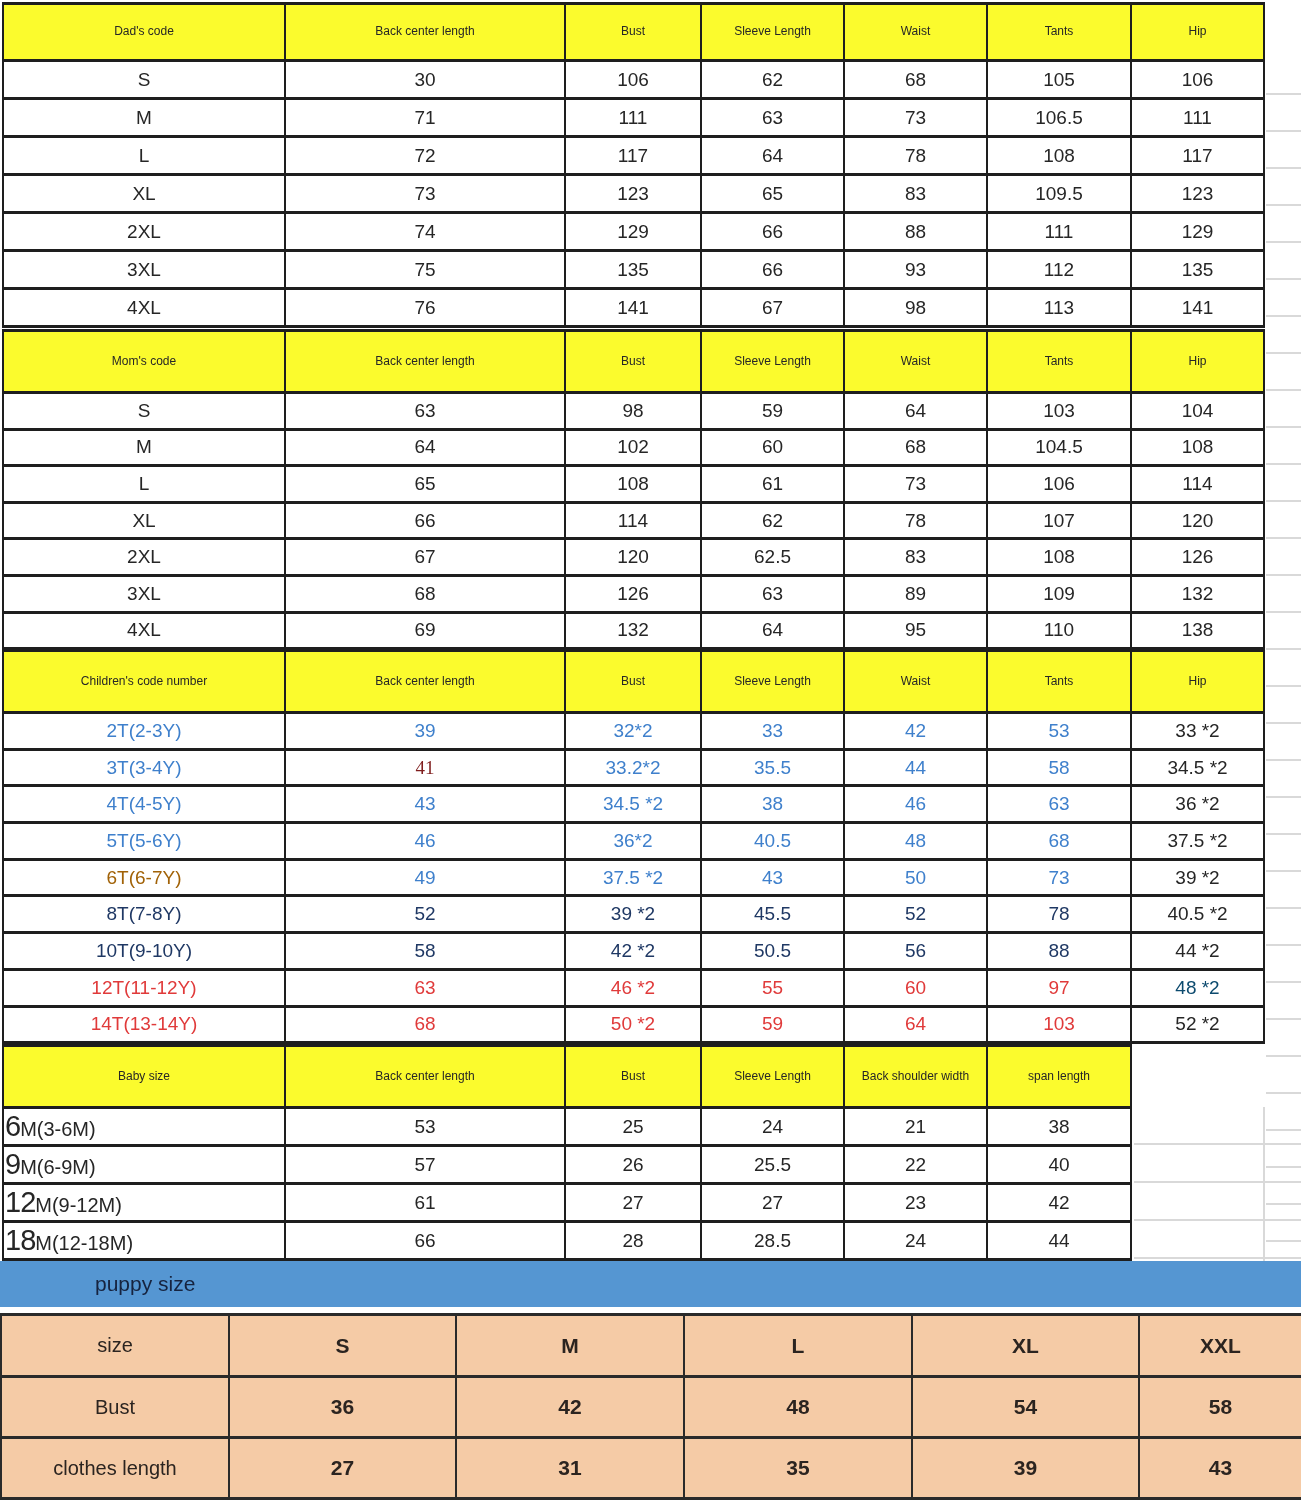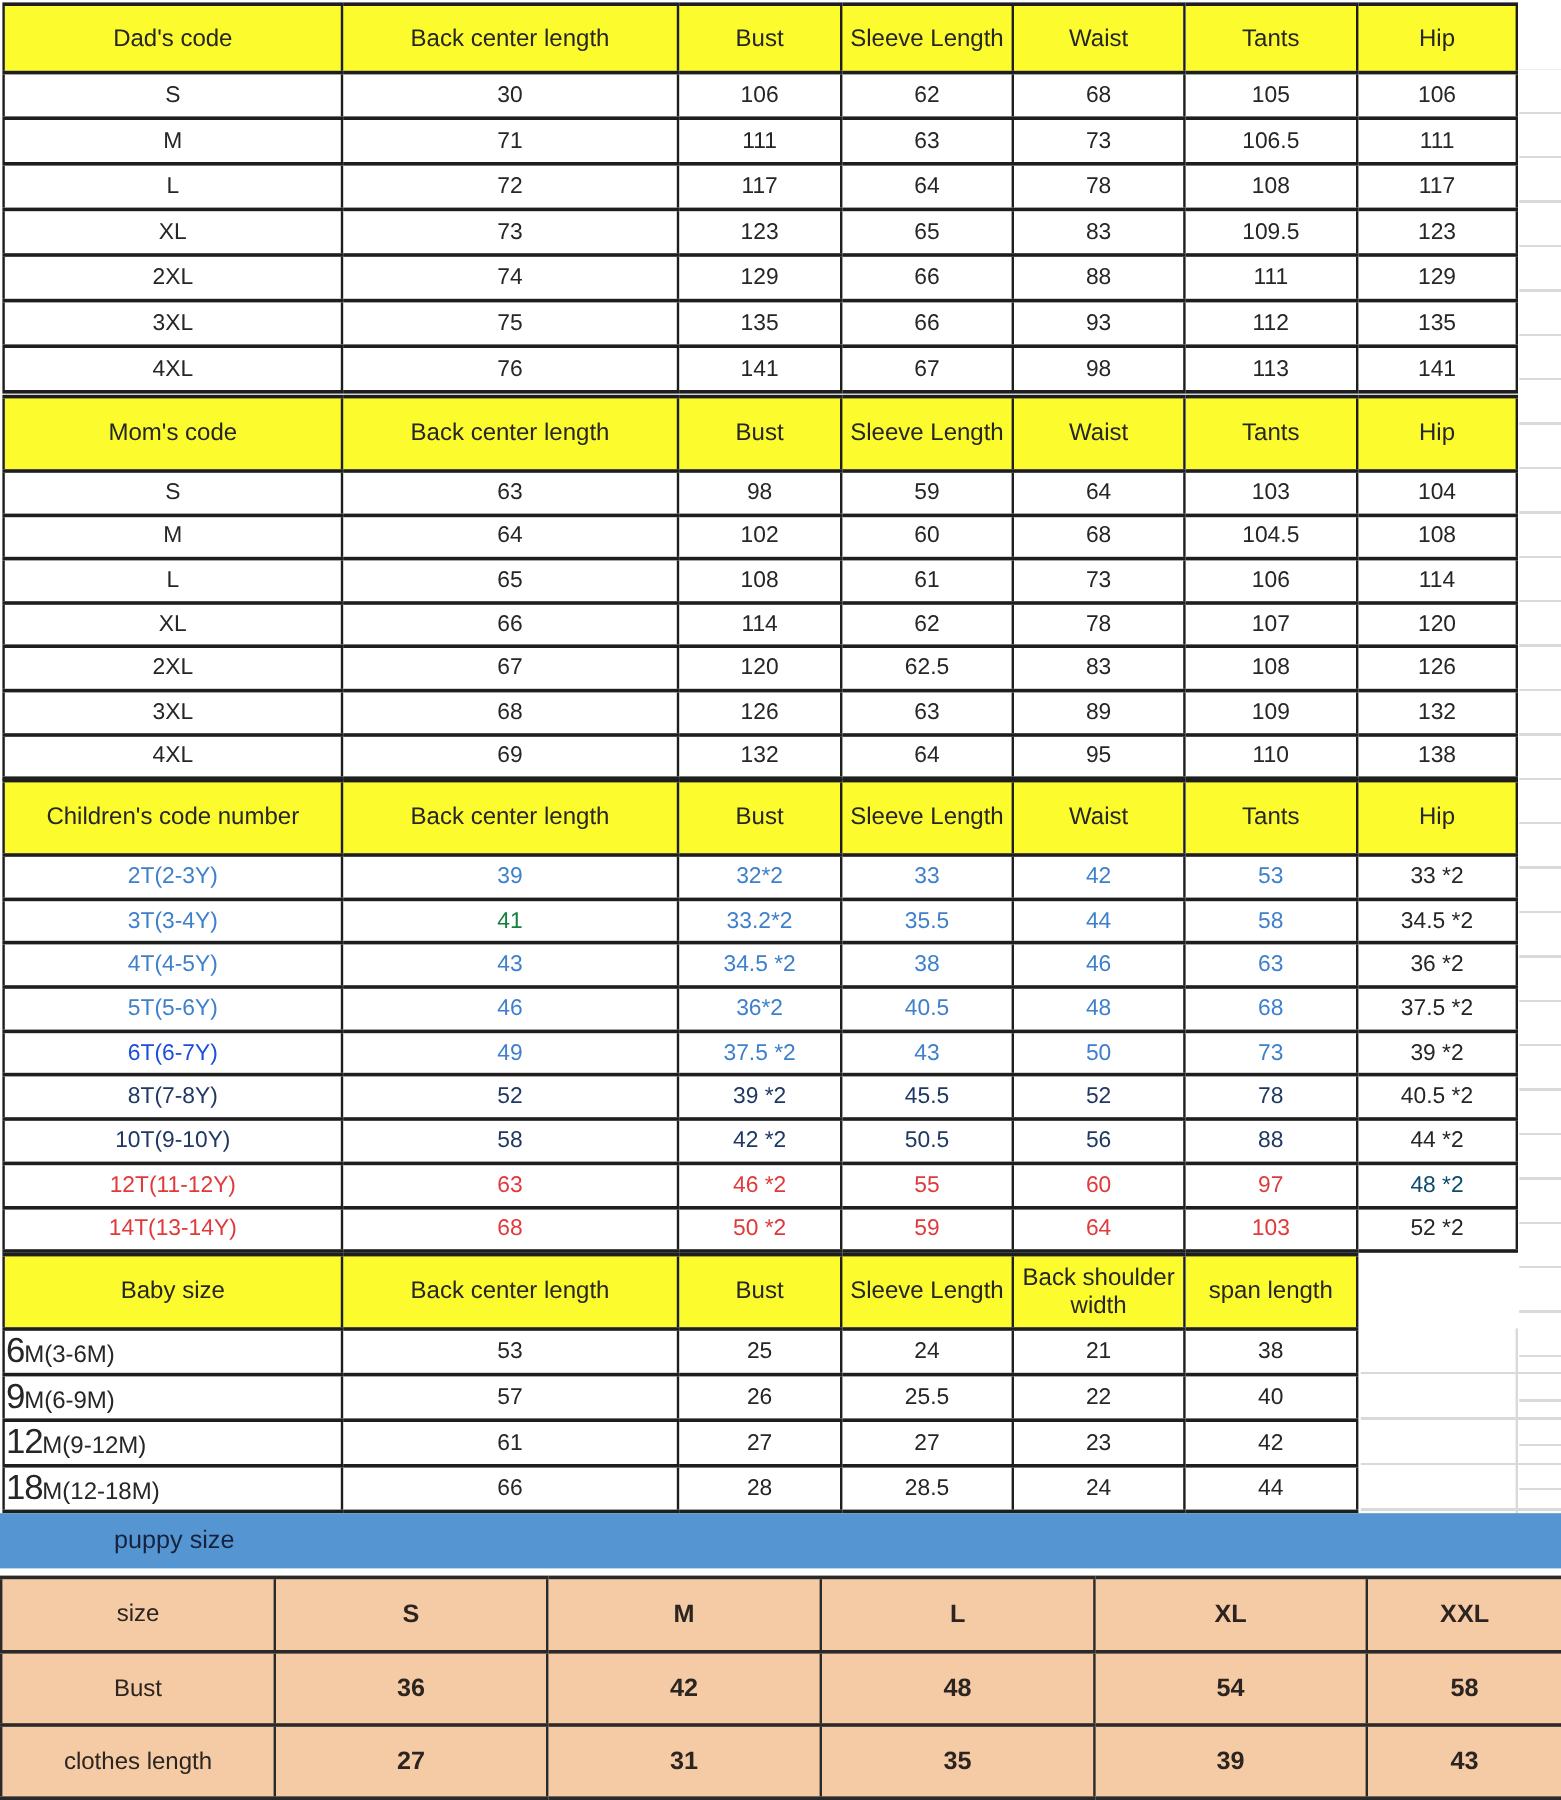--- a/index.html
+++ b/index.html
@@ -6,21 +6,21 @@
   .sheet{
     position:relative;width:1301px;height:1500px;background:#ffffff;
     font-family:"Liberation Sans",sans-serif;overflow:hidden;
   }
   table{position:absolute;border-collapse:collapse;table-layout:fixed;}
   .grid th,.grid td{
     border:2px solid var(--border);border-top-width:3px;border-bottom-width:3px;
     text-align:center;vertical-align:middle;padding:0;overflow:hidden;
     color:var(--black-text);font-weight:400;
   }
-  .grid th{background:var(--yellow);font-size:20px;line-height:1.12;}
+  .grid th{background:var(--yellow);font-size:12px;line-height:1.12;}
   .grid td{font-size:19px;}
   
   #t-dads{top:2px;left:2px;width:1261px;}
   #t-dads thead tr{height:57px;}
   #t-dads tbody tr{height:38px;}
   #t-moms{top:329px;left:2px;width:1261px;}
   #t-moms thead tr{height:62px;}
   #t-moms tbody tr{height:36.6px;}
   #t-children{top:649px;left:2px;width:1261px;}
   #t-children thead tr{height:62px;}
@@ -265,21 +265,21 @@
           <td style="color: rgb(63, 128, 204);">2T(2-3Y)</td>
           <td style="color: rgb(63, 128, 204);">39</td>
           <td style="color: rgb(63, 128, 204);">32*2</td>
           <td style="color: rgb(63, 128, 204);">33</td>
           <td style="color: rgb(63, 128, 204);">42</td>
           <td style="color: rgb(63, 128, 204);">53</td>
           <td style="color: rgb(38, 38, 38);">33 *2</td>
         </tr>
         <tr>
           <td style="color: rgb(63, 128, 204);">3T(3-4Y)</td>
-          <td style="color: #15803d;">41</td>
+          <td style="color: #7f1d1d; font-family: Liberation Serif, serif;">41</td>
           <td style="color: rgb(63, 128, 204);">33.2*2</td>
           <td style="color: rgb(63, 128, 204);">35.5</td>
           <td style="color: rgb(63, 128, 204);">44</td>
           <td style="color: rgb(63, 128, 204);">58</td>
           <td style="color: rgb(38, 38, 38);">34.5 *2</td>
         </tr>
         <tr>
           <td style="color: rgb(63, 128, 204);">4T(4-5Y)</td>
           <td style="color: rgb(63, 128, 204);">43</td>
           <td style="color: rgb(63, 128, 204);">34.5 *2</td>
@@ -291,21 +291,21 @@
         <tr>
           <td style="color: rgb(63, 128, 204);">5T(5-6Y)</td>
           <td style="color: rgb(63, 128, 204);">46</td>
           <td style="color: rgb(63, 128, 204);">36*2</td>
           <td style="color: rgb(63, 128, 204);">40.5</td>
           <td style="color: rgb(63, 128, 204);">48</td>
           <td style="color: rgb(63, 128, 204);">68</td>
           <td style="color: rgb(38, 38, 38);">37.5 *2</td>
         </tr>
         <tr>
-          <td style="color: #1d4ed8;">6T(6-7Y)</td>
+          <td style="color: #a16207;">6T(6-7Y)</td>
           <td style="color: rgb(63, 128, 204); text-align: center;">49</td>
           <td style="color: rgb(63, 128, 204);">37.5 *2</td>
           <td style="color: rgb(63, 128, 204);">43</td>
           <td style="color: rgb(63, 128, 204);">50</td>
           <td style="color: rgb(63, 128, 204);">73</td>
           <td style="color: rgb(38, 38, 38);">39 *2</td>
         </tr>
         <tr>
           <td style="color: rgb(31, 56, 100);">8T(7-8Y)</td>
           <td style="color: rgb(31, 56, 100);">52</td>

